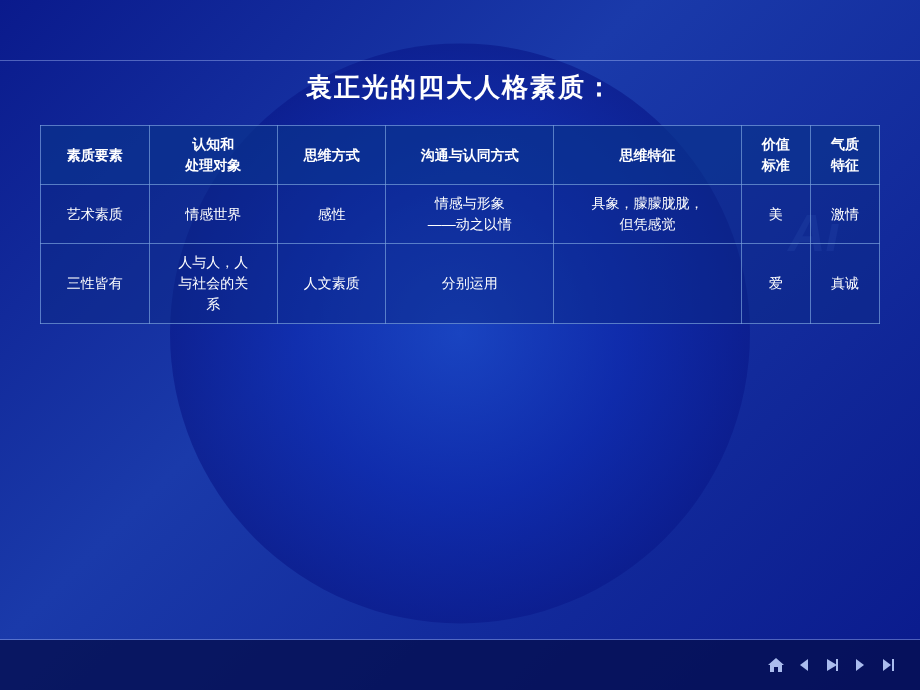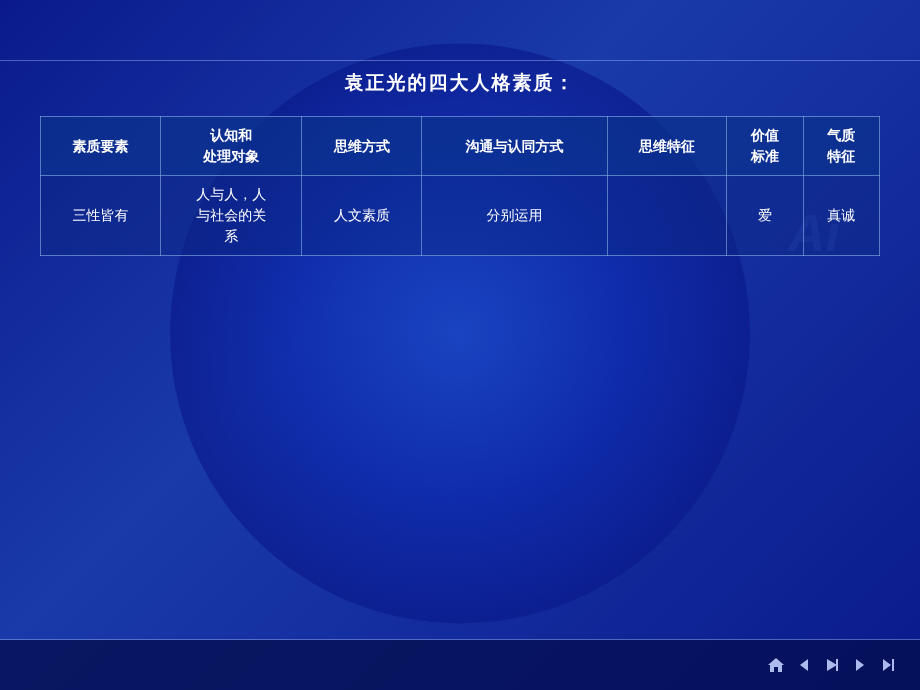--- a/index.html
+++ b/index.html
@@ -61,21 +61,21 @@
       width: 100%;
       height: 100%;
       display: flex;
       flex-direction: column;
       align-items: center;
       padding: 70px 40px 55px 40px;
     }
 
     .title {
       color: #ffffff;
-      font-size: 19px;
+      font-size: 26px;
       font-weight: bold;
       margin-bottom: 20px;
       text-align: center;
       letter-spacing: 2px;
     }
 
     .table-container {
       width: 100%;
       flex: 1;
       display: flex;
@@ -181,20 +181,29 @@
       <table>
         <tbody>
           <tr>
             <td>素质要素</td>
             <td>认知和<br>处理对象</td>
             <td>思维方式</td>
             <td>沟通与认同方式</td>
             <td>思维特征</td>
             <td>价值<br>标准</td>
             <td>气质<br>特征</td>
+          </tr>
+          <tr>
+            <td>艺术素质</td>
+            <td>情感世界</td>
+            <td>感性</td>
+            <td>情感与形象<br>——动之以情</td>
+            <td>具象，朦朦胧胧，<br>但凭感觉</td>
+            <td>美</td>
+            <td>激情</td>
           </tr>
           <tr>
             <td>三性皆有</td>
             <td>人与人，人<br>与社会的关<br>系</td>
             <td>人文素质</td>
             <td>分别运用</td>
             <td></td>
             <td>爱</td>
             <td>真诚</td>
           </tr>

